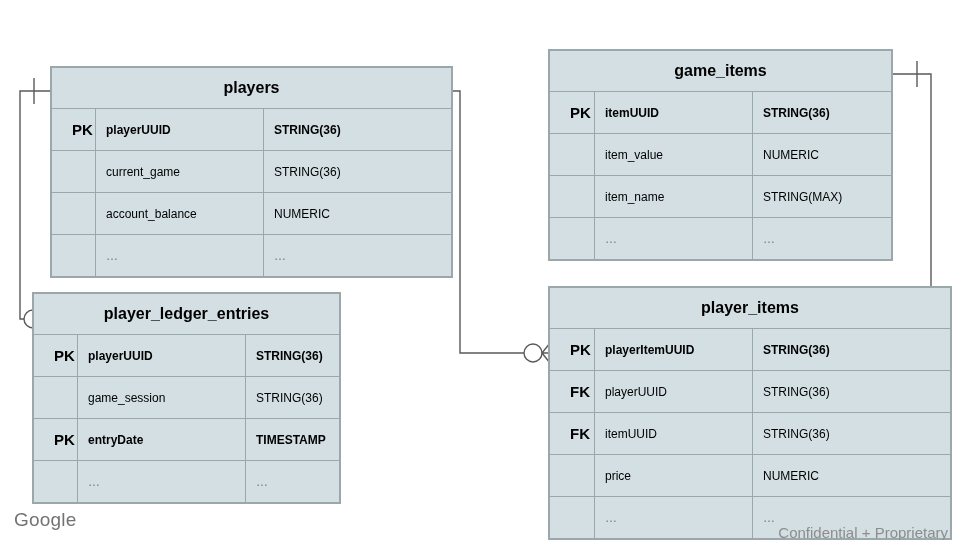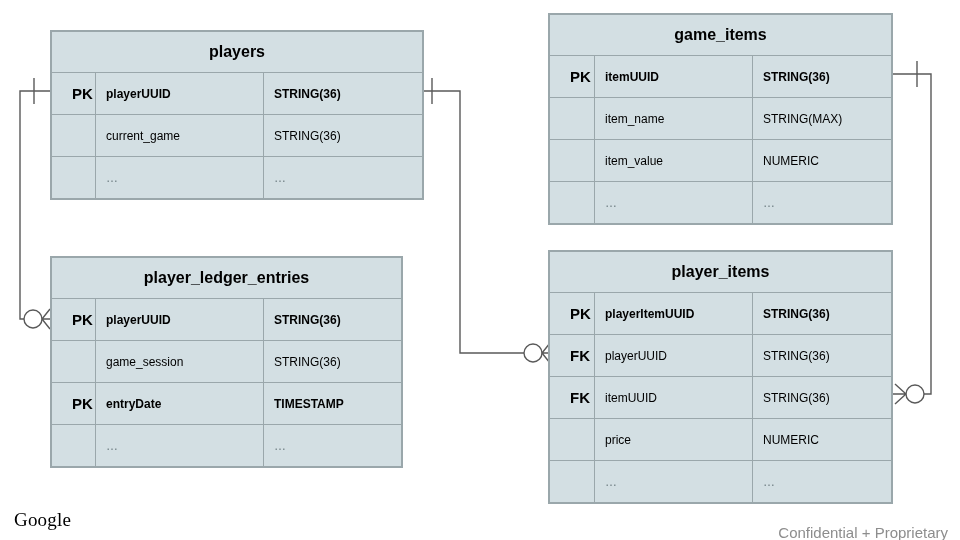--- a/index.html
+++ b/index.html
@@ -27,20 +27,21 @@
     width: 960px;
     height: 540px;
     pointer-events: none;
   }
   .entity {
     position: absolute;
     border: 1px solid #9aa7ab;
     border-collapse: collapse;
     background: #8b5cf6;
     box-sizing: border-box;
+    margin-top: 36px;
   }
   .entity table {
     border-collapse: collapse;
     width: 100%;
     table-layout: fixed;
   }
   .entity td {
     border: 1px solid #9aa7ab;
     background: #d3dfe3;
     font-size: 12px;
@@ -67,23 +68,22 @@
   }
   .ellipsis-cell {
     color: #6b7a7f;
     letter-spacing: 2px;
   }
   #google-logo {
     position: absolute;
     left: 14px;
     top: 509px;
     font-size: 19px;
-    color: #000000;
+    color: #737373;
     letter-spacing: 0.2px;
-    font-family: Liberation Serif, serif;
   }
   #confidential {
     position: absolute;
     right: 12px;
     top: 524px;
     font-size: 15px;
     color: #8d8d8d;
   }
 </style>
 </head>
@@ -112,21 +112,21 @@
         <path d="M 893 74 L 931 74 L 931 394 L 924 394"></path>
         <line x1="917" y1="61" x2="917" y2="87"></line>
         <circle cx="915" cy="394" r="9" fill="#ffffff" stroke="#595959" stroke-width="1.4"></circle>
         <path d="M 906 394 L 893 394 M 906 394 L 895 384 M 906 394 L 895 404"></path>
       </g>
 
     </g>
   </svg>
 
   <div id="entities-root">
-      <div class="entity" style="left: 50px; top: 30px; width: 374px;">
+      <div class="entity" style="left: 50px; top: 30px; width: 403px;">
         <table>
           <colgroup>
             <col style="width: 44px;">
             <col style="width: 168px;">
             <col>
           </colgroup>
           <tbody>
             <tr>
               <td class="title-cell" colspan="3">players</td>
             </tr>
@@ -135,27 +135,32 @@
               <td>playerUUID</td>
               <td>STRING(36)</td>
             </tr>
             <tr>
               <td class="keycol"></td>
               <td>current_game</td>
               <td>STRING(36)</td>
             </tr>
             <tr>
               <td class="keycol"></td>
-              <td class="ellipsis-cell">…</td>
-              <td class="ellipsis-cell">…</td>
-            </tr>
-          </tbody>
-        </table>
-      </div>
-      <div class="entity" style="left: 50px; top: 256px; width: 353px;">
+              <td>account_balance</td>
+              <td>NUMERIC</td>
+            </tr>
+            <tr>
+              <td class="keycol"></td>
+              <td class="ellipsis-cell">…</td>
+              <td class="ellipsis-cell">…</td>
+            </tr>
+          </tbody>
+        </table>
+      </div>
+      <div class="entity" style="left: 32px; top: 256px; width: 309px;">
         <table>
           <colgroup>
             <col style="width: 44px;">
             <col style="width: 168px;">
             <col>
           </colgroup>
           <tbody>
             <tr>
               <td class="title-cell" colspan="3">player_ledger_entries</td>
             </tr>
@@ -193,37 +198,37 @@
             <tr>
               <td class="title-cell" colspan="3">game_items</td>
             </tr>
             <tr class="pkrow">
               <td class="keycol">PK</td>
               <td>itemUUID</td>
               <td>STRING(36)</td>
             </tr>
             <tr>
               <td class="keycol"></td>
+              <td>item_value</td>
+              <td>NUMERIC</td>
+            </tr>
+            <tr>
+              <td class="keycol"></td>
               <td>item_name</td>
               <td>STRING(MAX)</td>
             </tr>
             <tr>
               <td class="keycol"></td>
-              <td>item_value</td>
-              <td>NUMERIC</td>
-            </tr>
-            <tr>
-              <td class="keycol"></td>
-              <td class="ellipsis-cell">…</td>
-              <td class="ellipsis-cell">…</td>
-            </tr>
-          </tbody>
-        </table>
-      </div>
-      <div class="entity" style="left: 548px; top: 250px; width: 345px;">
+              <td class="ellipsis-cell">…</td>
+              <td class="ellipsis-cell">…</td>
+            </tr>
+          </tbody>
+        </table>
+      </div>
+      <div class="entity" style="left: 548px; top: 250px; width: 404px;">
         <table>
           <colgroup>
             <col style="width: 45px;">
             <col style="width: 158px;">
             <col>
           </colgroup>
           <tbody>
             <tr>
               <td class="title-cell" colspan="3">player_items</td>
             </tr>

